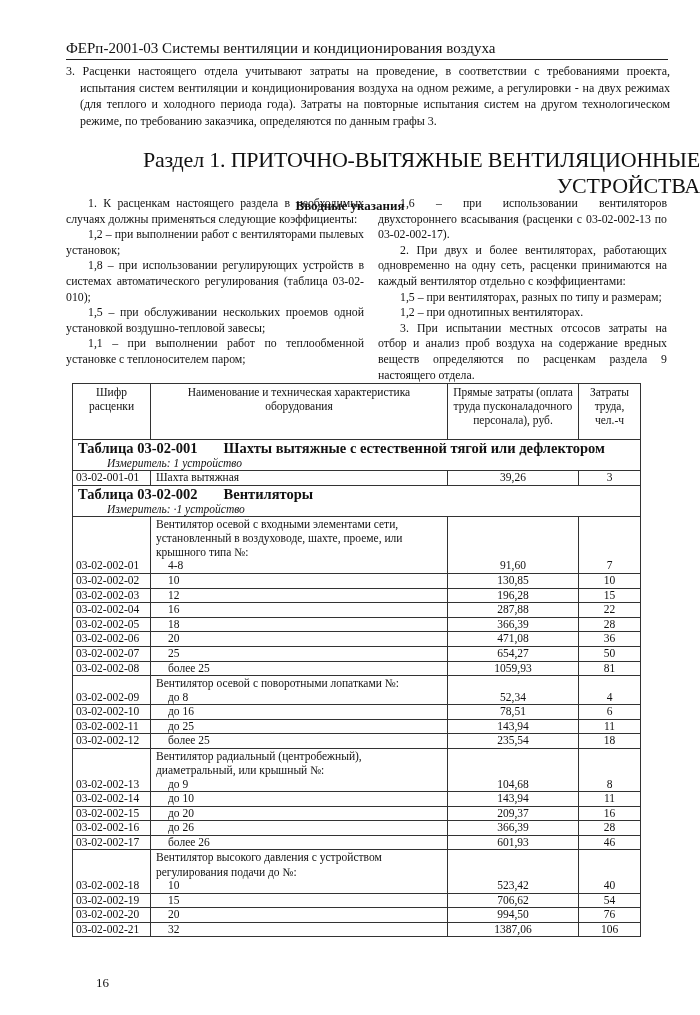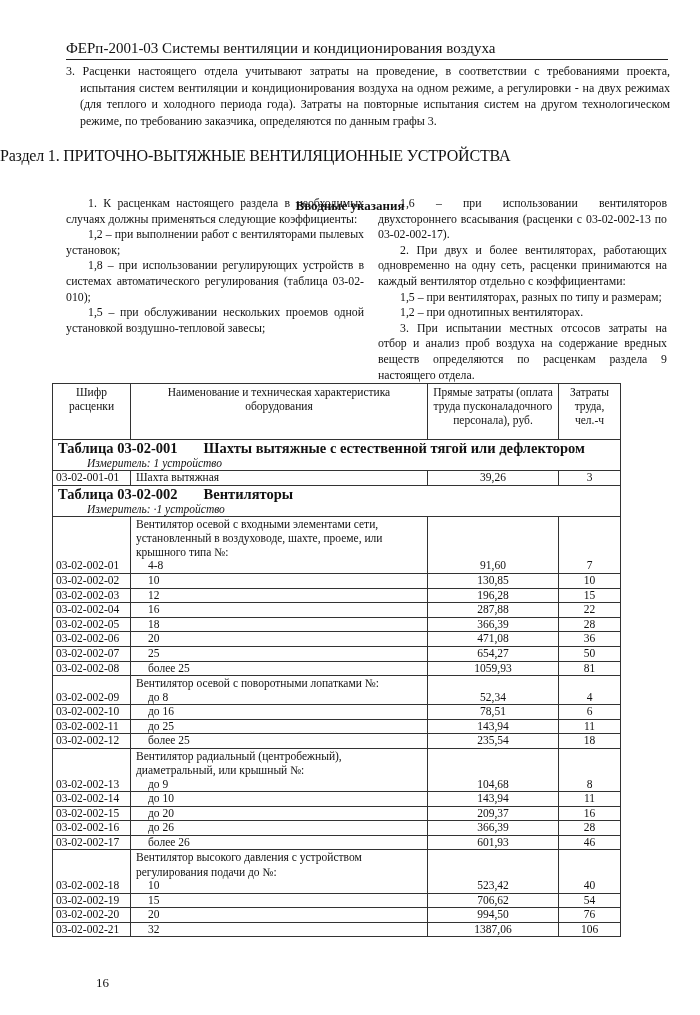--- a/index.html
+++ b/index.html
@@ -3,29 +3,29 @@
 <meta charset="utf-8">
 <style>
   html, body { margin:0; padding:0; background:#fff; }
   body { width:700px; height:1015px; position:relative; overflow:hidden;
          font-family:"Liberation Serif", serif; color:#111; }
   .running-head { position:absolute; left:66px; top:40px; width:602px;
          font-size:15px; border-bottom:1.5px solid #222; padding-bottom:2px; }
   .intro { position:absolute; left:66px; top:63px; width:604px; font-size:12px; line-height:16.5px;
          text-align:justify; }
   .intro .p { padding-left:14px; text-indent:-14px; }
-  .section-title { position:absolute; left:0; width:700px; top:147px; text-align:left;
-         font-size:16px; letter-spacing:-0.2px; }
+  .section-title { position:absolute; left:0; width:700px; top:147px; text-align:right;
+         font-size:22px; letter-spacing:-0.2px; }
   .subtitle { position:absolute; left:0; width:700px; top:177px; text-align:center;
          font-size:13px; font-weight:bold;margin-top:21px; }
   .col { position:absolute; top:196px; font-size:11.8px; line-height:15.6px; text-align:justify; }
   .col.left { left:66px; width:298px; }
   .col.right { left:378px; width:289px; }
   .col p { margin:0; text-indent:22px; }
-  table { position:absolute; left:52px; top:383px; width:529px; border-collapse:collapse;
+  table { position:absolute; left:72px; top:383px; width:529px; border-collapse:collapse;
           font-size:11.5px; table-layout:fixed; }
   td, th { border:1px solid #333; padding:0 4px; vertical-align:bottom; }
   th { font-weight:normal; vertical-align:top; text-align:center; line-height:14px; padding-top:1px; height:54px; }
   .c1 { width:78px; } .c2 { width:297px; } .c3 { width:131px; } .c4 { width:62px; }
   td { line-height:13.6px; height:13.6px; }
   td.code { text-align:left; padding-left:3px; }
   td.num { text-align:center; }
   td.desc { padding-left:5px; }
   td.desc .size { padding-left:12px; }
   tr.tbl-title td { font-weight:bold; font-size:14.5px; border-bottom:none; height:17px; line-height:17px;
@@ -46,20 +46,21 @@
 </div>
 
 <div class="section-title">Раздел 1. ПРИТОЧНО-ВЫТЯЖНЫЕ ВЕНТИЛЯЦИОННЫЕ УСТРОЙСТВА</div>
 <div class="subtitle">Вводные указания</div>
 
 <div class="col left">
   <p>1. К расценкам настоящего раздела в необходимых случаях должны применяться следующие коэффициенты:</p>
   <p>1,2 – при выполнении работ с вентиляторами пылевых установок;</p>
   <p>1,8 – при использовании регулирующих устройств в системах автоматического регулирования (таблица 03-02-010);</p>
   <p>1,5 – при обслуживании нескольких проемов одной установкой воздушно-тепловой завесы;</p>
+  <p>1,1 – при выполнении работ по теплообменной установке с теплоносителем паром;</p>
 </div>
 
 <div class="col right">
   <p>1,6 – при использовании вентиляторов двухстороннего всасывания (расценки с 03-02-002-13 по 03-02-002-17).</p>
   <p>2. При двух и более вентиляторах, работающих одновременно на одну сеть, расценки принимаются на каждый вентилятор отдельно с коэффициентами:</p>
   <p>1,5 – при вентиляторах, разных по типу и размерам;</p>
   <p>1,2 – при однотипных вентиляторах.</p>
   <p>3. При испытании местных отсосов затраты на отбор и анализ проб воздуха на содержание вредных веществ определяются по расценкам раздела 9 настоящего отдела.</p>
 </div>
 

